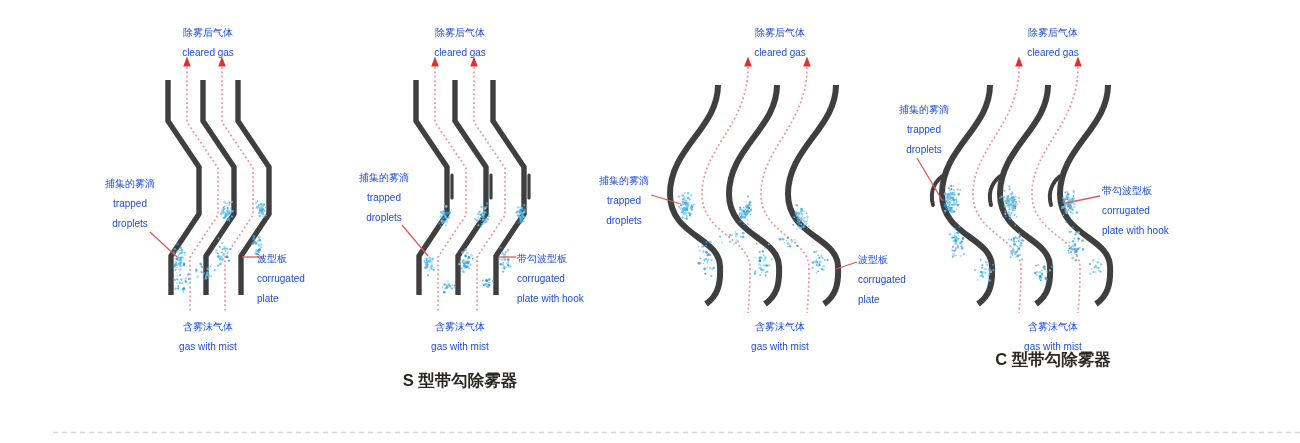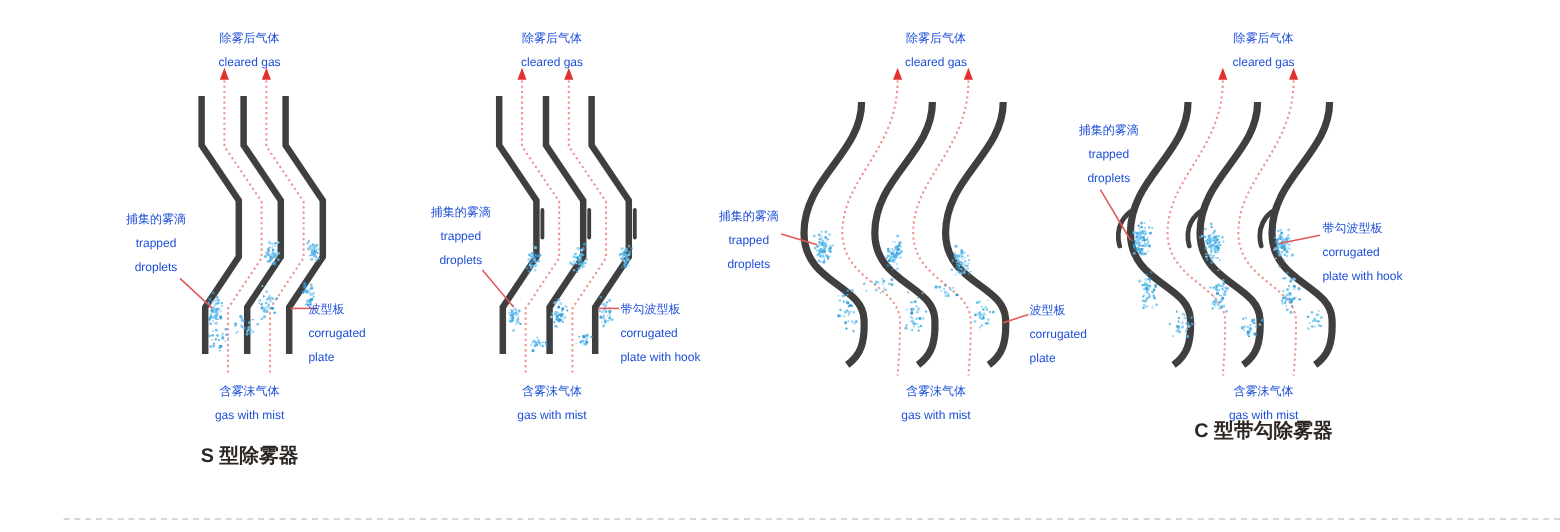--- a/index.html
+++ b/index.html
@@ -1435,40 +1435,40 @@
   </div>
   <div class="lbl" style="left:257px;top:249px;width:120px">
     <div>波型板</div>
     <div>corrugated</div>
     <div>plate</div>
   </div>
   <div class="lbl center" style="left:138px;top:317px;width:140px">
     <div>含雾沫气体</div>
     <div>gas with mist</div>
   </div>
-  <div class="caption" style="left:128px;top:370px;width:160px">S 型除雾器</div>
 
   <div class="lbl center" style="left:390px;top:23px;width:140px">
     <div>除雾后气体</div>
     <div>cleared gas</div>
   </div>
   <div class="lbl center" style="left:324px;top:168px;width:120px">
     <div>捕集的雾滴</div>
     <div>trapped</div>
     <div>droplets</div>
   </div>
   <div class="lbl" style="left:517px;top:249px;width:130px">
     <div>带勾波型板</div>
     <div>corrugated</div>
     <div>plate with hook</div>
   </div>
   <div class="lbl center" style="left:390px;top:317px;width:140px">
     <div>含雾沫气体</div>
     <div>gas with mist</div>
   </div>
+  <div class="caption" style="left:380px;top:370px;width:160px">S 型带勾除雾器</div>
 
   <div class="lbl center" style="left:710px;top:23px;width:140px">
     <div>除雾后气体</div>
     <div>cleared gas</div>
   </div>
   <div class="lbl center" style="left:564px;top:171px;width:120px">
     <div>捕集的雾滴</div>
     <div>trapped</div>
     <div>droplets</div>
   </div>

